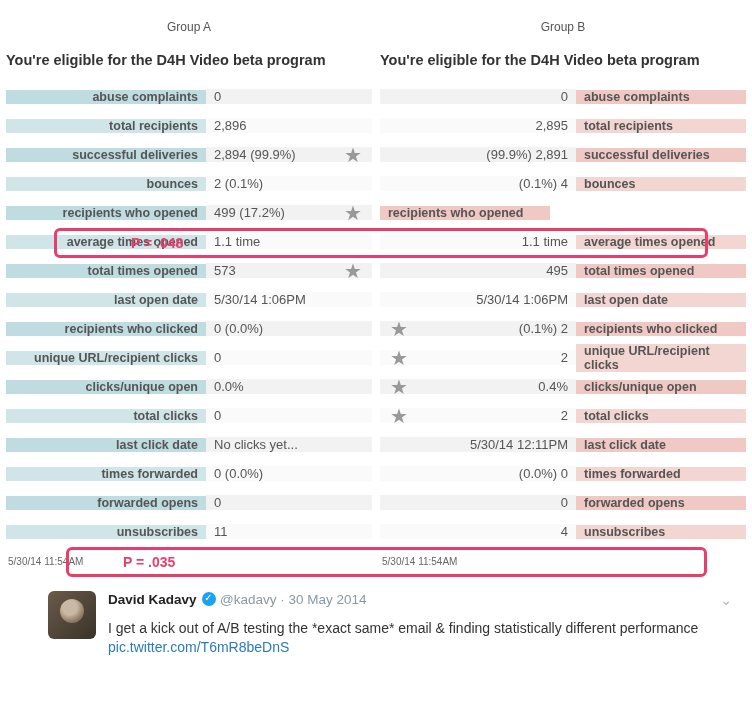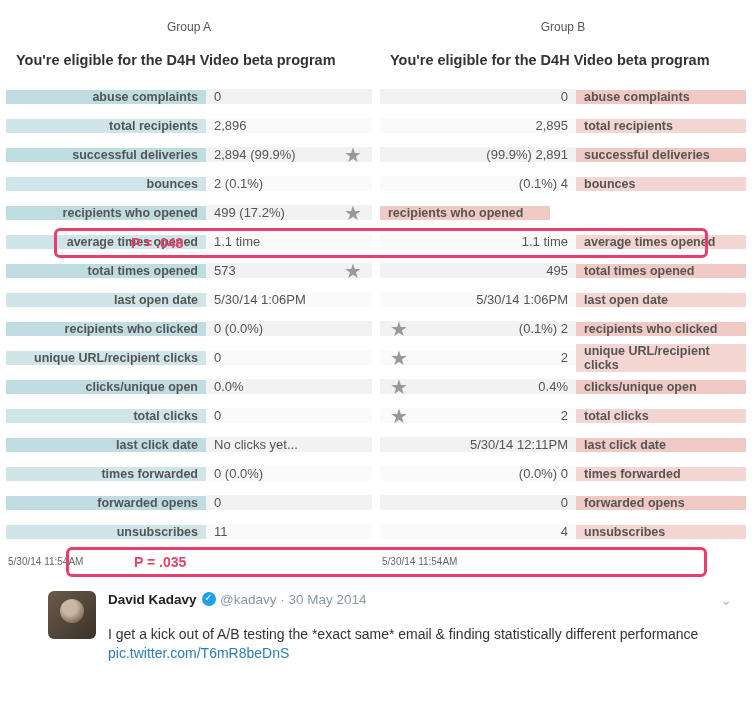--- a/index.html
+++ b/index.html
@@ -1,21 +1,21 @@
 <!DOCTYPE html>
 <html><head>
 <meta charset="utf-8">
 <style>
 * { box-sizing: border-box; margin: 0; padding: 0; }
 body { font-family: "Helvetica Neue", Arial, sans-serif; font-size: 13px; color: #555; background: #fff; width: 752px; }
 .wrapper { padding: 10px 6px 0; }
 .groups { display: flex; gap: 8px; position: relative; }
 .col { flex: 1; }
 .col-header { text-align: center; font-size: 12px; color: #555; font-weight: 500; padding: 10px 0 18px; }
-.subject { font-size: 14.5px; font-weight: 600; color: #333; padding: 0 0 14px; margin-left: 10px; }
+.subject { font-size: 14.5px; font-weight: 600; color: #333; padding: 0 0 14px; }
 .col-a .subject { text-align: left; }
 .col-b .subject { text-align: left; }
 .row { height: 29px; display: flex; align-items: center; }
 .col-a .label-cell { background: #bfdde1; text-align: right; padding-right: 8px; font-weight: 600; color: #555; width: 200px; font-size: 12.5px; }
 .col-a .val-cell { background: #f2f2f2; padding-left: 8px; color: #555; flex: 1; position: relative; font-size: 13px; }
 .col-a .row:nth-child(even) .label-cell { background: #cfe5e8; }
 .col-a .row:nth-child(even) .val-cell { background: #fafafa; }
 
 .col-b .val-cell { background: #f2f2f2; text-align: right; padding-right: 8px; color: #555; flex: 1; position: relative; font-size: 13px; }
 .col-b .label-cell { background: #f0c9c4; text-align: left; padding-left: 8px; font-weight: 600; color: #555; width: 170px; font-size: 12.5px; }
@@ -30,21 +30,21 @@
 .p-label { position: absolute; color: #e83e6b; font-weight: 600; font-size: 14px; z-index: 5; margin-left: 11px; }
 .tweet { display: flex; gap: 12px; padding: 14px 12px 18px 42px; font-size: 14px; color: #333; line-height: 1.35; position: relative; }
 .avatar { width: 48px; height: 48px; border-radius: 6px; background: linear-gradient(135deg,#6b5b4a,#3a3228); flex-shrink: 0; position: relative; overflow: hidden; }
 .avatar::after { content:""; position:absolute; left:12px; top:8px; width:24px; height:24px; border-radius:50%; background: radial-gradient(circle at 40% 35%, #c9b8a3 0 35%, #8a7560 70%); }
 .tweet-body { flex:1; }
 .tweet-head { color:#555; font-size:13.5px; }
 .tweet-name { font-weight: 700; color:#222; }
 .verified { display:inline-block; width:14px; height:14px; background:#1da1f2; border-radius:50%; position:relative; vertical-align:-2px; margin-left:2px; }
 .verified::after{content:"✓"; color:#fff; font-size:10px; position:absolute; left:2px; top:-1px;}
 .handle { color:#8899a6; }
-.tweet-text { color:#333; margin-top:16px; }
+.tweet-text { color:#333; margin-top:10px; }
 .tweet-link { color:#2b7bb9; }
 .chevron { position:absolute; right:14px; top:14px; color:#aab8c2; font-size:14px; }
 </style>
 </head>
 <body>
 
 <div class="wrapper">
   <div class="groups">
 
     <div class="col col-a">
@@ -187,21 +187,21 @@
             <div class="label-cell">unsubscribes</div>
           </div>
         </div>
       <div class="footer-time">5/30/14 11:54AM</div>
     </div>
 
     <div class="highlight" style="left:48px; top:218px; width:654px; height:30px;"></div>
     <div class="p-label" style="left:114px; top:225px;">P = .048</div>
 
     <div class="highlight" style="left:60px; top:537px; width:641px; height:30px;"></div>
-    <div class="p-label" style="left:117px; top:544px;">P = .035</div>
+    <div class="p-label" style="left:106px; top:544px;">P = .035</div>
 
   </div>
 
   <div class="tweet">
     <div class="avatar"></div>
     <div class="tweet-body">
       <div class="tweet-head">
         <span class="tweet-name">David Kadavy</span>
         <span class="verified"></span>
         <span class="handle"> <span>@kadavy</span> · <span>30 May 2014</span></span>

